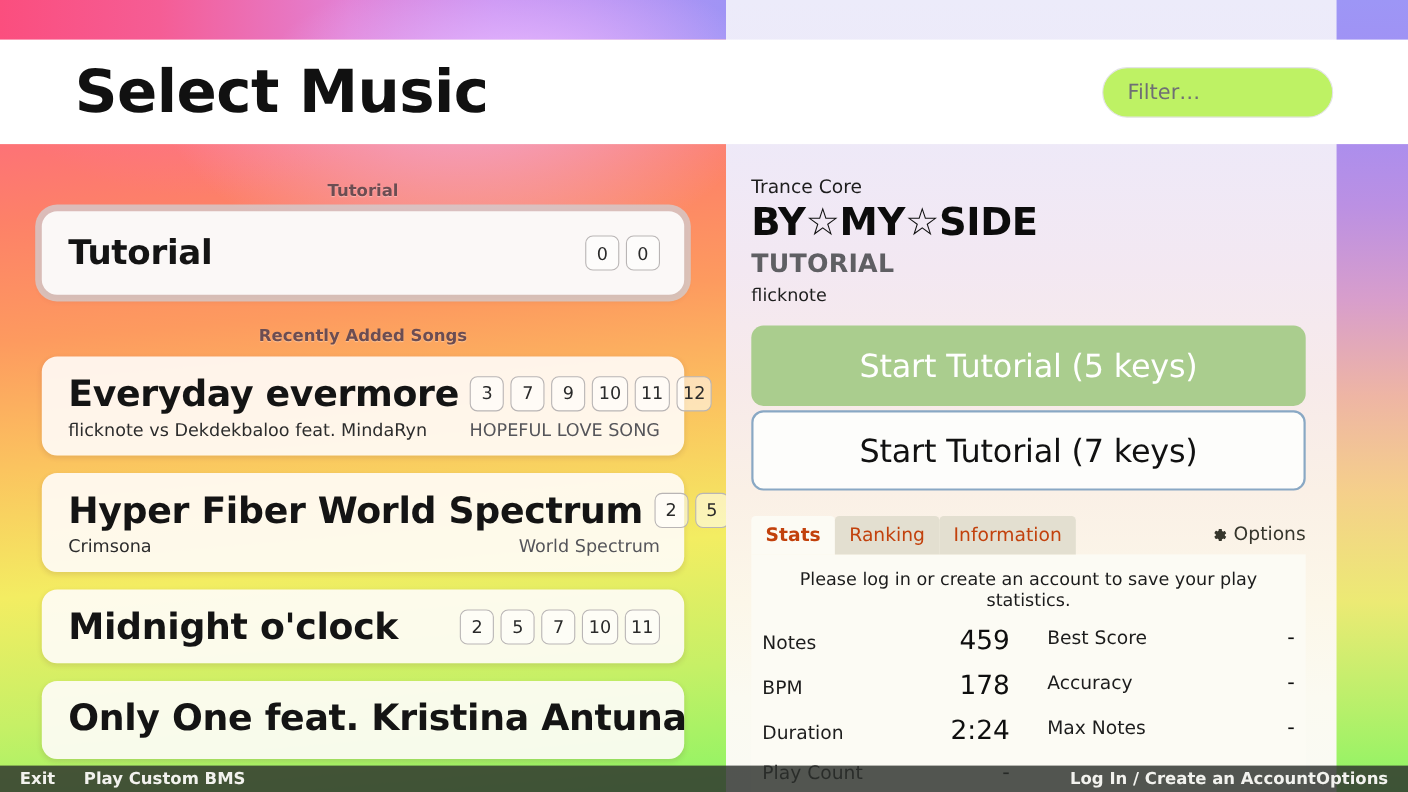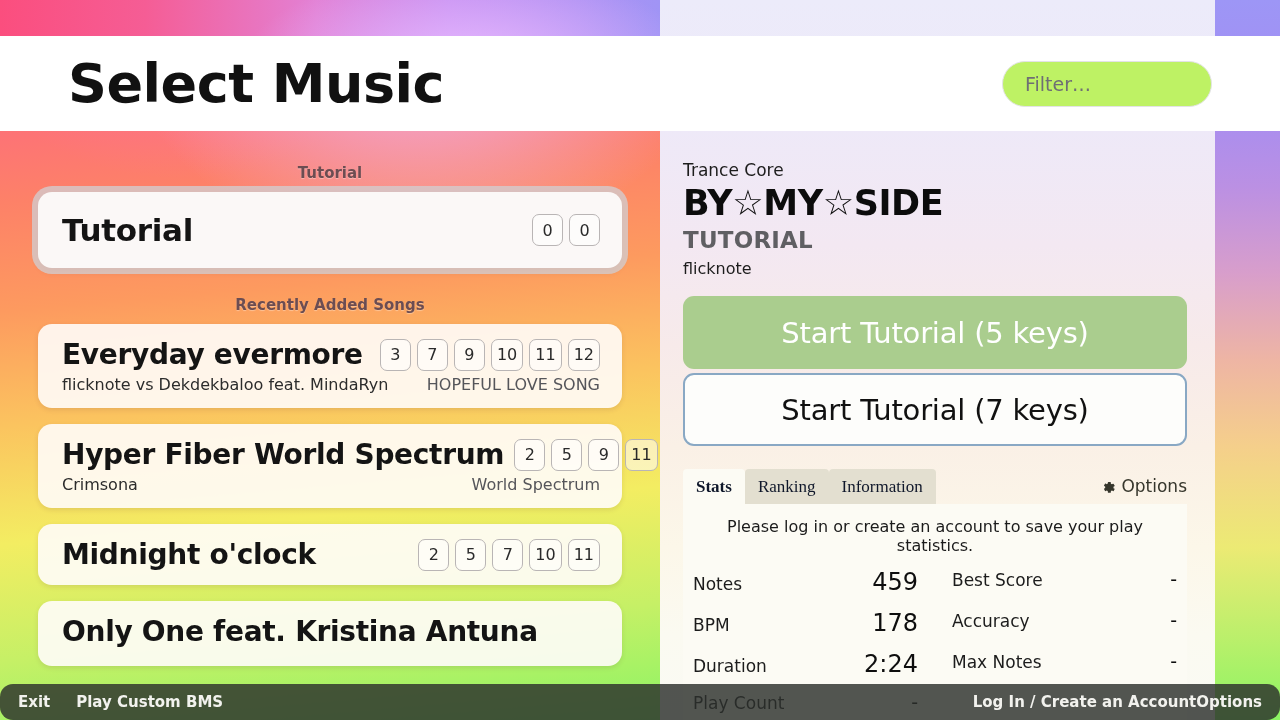--- a/index.html
+++ b/index.html
@@ -127,21 +127,21 @@
   .song-card.selected {
     background: #fbf8f7;
     box-shadow: 0 0 0 6px rgba(210,205,208,0.78), 0 3px 7px rgba(90,40,60,0.18);
     padding-top: 20px; padding-bottom: 20px;
   }
   .song-top {
     display: flex; align-items: center; justify-content: space-between;
     gap: 10px;
   }
   .song-title {
-    font-size: 28px;
+    font-size: 33px;
     font-weight: 700;
     color: #141414;
     letter-spacing: -0.3px;
     white-space: nowrap;
   }
   .song-card.selected .song-title { font-size: 31px; }
   .badges { display: flex; gap: 6px; flex-shrink: 0; }
   .badge {
     min-width: 31px; height: 32px;
     border: 1px solid #b9b5b5;
@@ -208,23 +208,22 @@
   
   .tabs-row {
     display: flex; align-items: flex-end;
     margin-top: 23px;
     border-bottom: 0;
   }
   .tab {
     font-size: 17px;
     padding: 8px 13px 7px;
     border-radius: 4px 4px 0 0;
-    color: #0f172a;
+    color: #c2410c;
     background: #e3dfd0;
-    font-family: Liberation Serif, serif;
   }
   .tab.active {
     background: #fcfbf4;
     font-weight: 700;
   }
   .options-link {
     margin-left: auto;
     font-size: 17px;
     color: #36362c;
     display: flex; align-items: center; gap: 5px;
@@ -253,26 +252,25 @@
     display: flex; align-items: baseline; justify-content: space-between;
     height: 41px;
   }
   .stat-label { font-size: 17px; color: #1c1c1c; }
   .stat-value { font-size: 24px; color: #0e0e0e; }
   .stat-value.dash { font-size: 19px; }
 
   
   .bottombar {
     position: absolute; left: 0; bottom: 0;
-    width: 1280px; height: 36px;
+    width: 1280px; height: 24px;
     background: rgba(44,48,44,0.82);
     display: flex; align-items: center;
     padding: 0 18px;
     z-index: 9;
-    border-radius: 13px;
   }
   .bb-item {
     font-size: 15px;
     color: #f2f2ee;
     margin-right: 26px;
     white-space: nowrap;
   }
   .bb-item.bold { font-weight: 700; }
   .bb-right { margin-left: auto; display: flex; align-items: center; }
   .bb-right .bb-item { margin-right: 0; font-weight: 700; }

